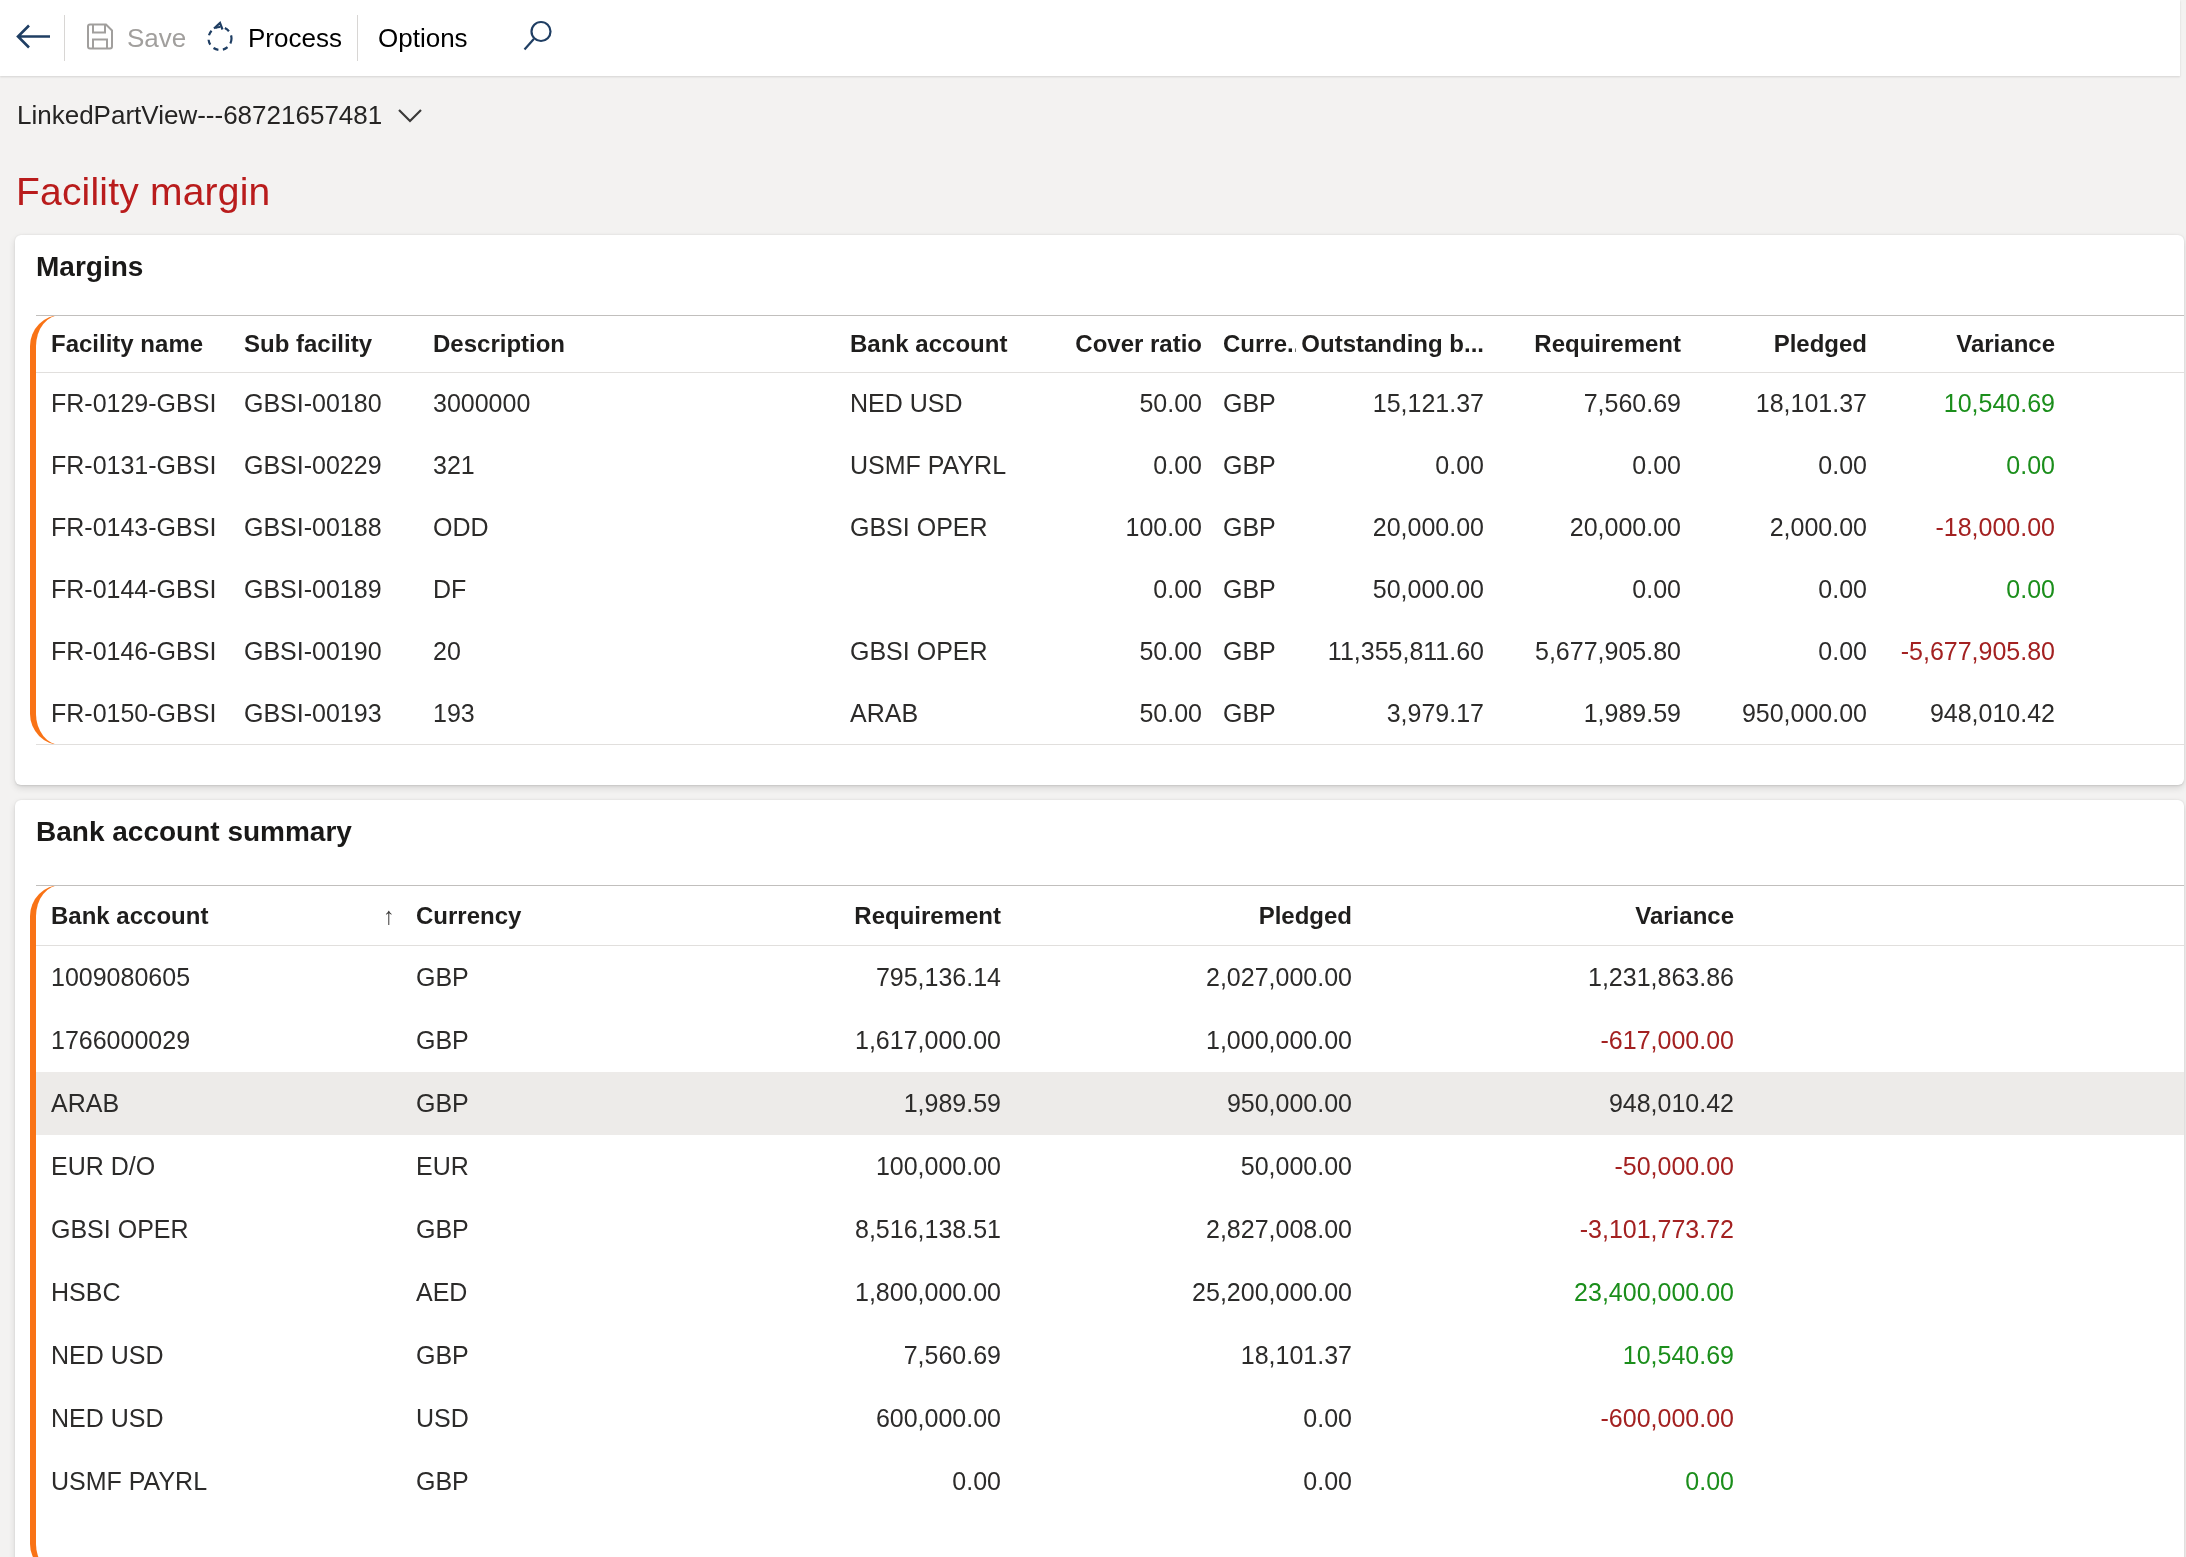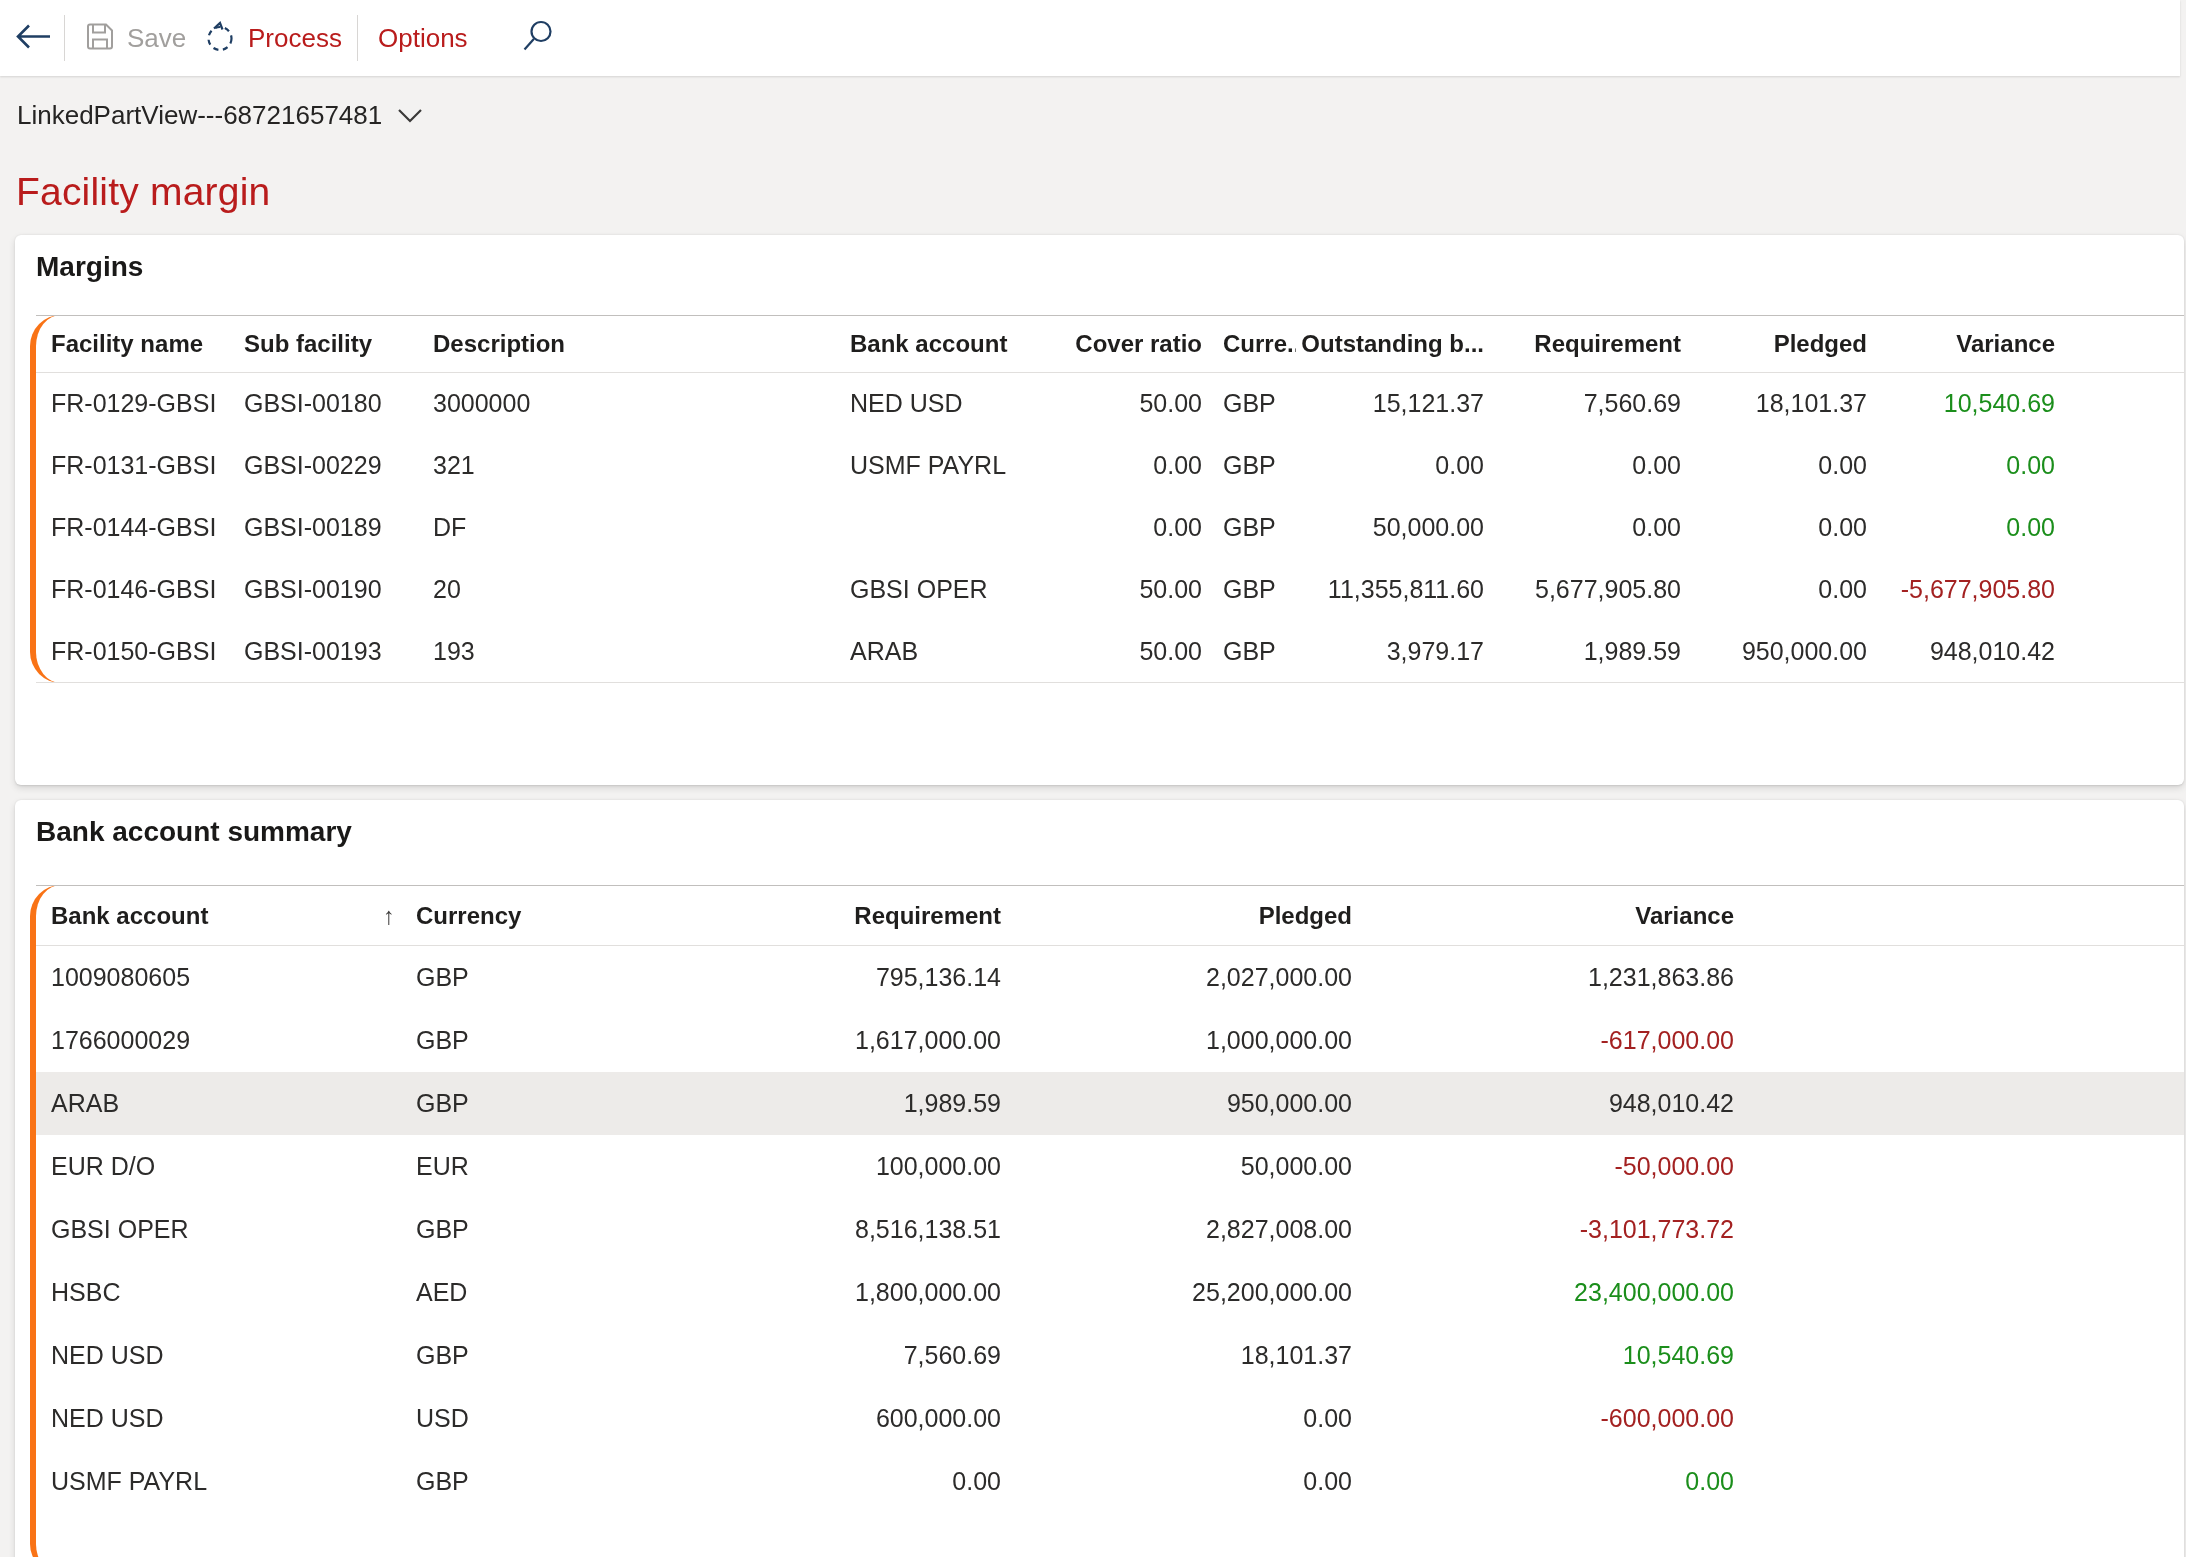--- a/index.html
+++ b/index.html
@@ -12,21 +12,21 @@
   }
   
   .toolbar {
     position:absolute; top:0; left:0; right:6px; height:76px;
     background:#ffffff;
     box-shadow:0 1px 2px rgba(0,0,0,.13);
     z-index:5;
   }
   .tb-item { position:absolute; top:50%; transform:translateY(-50%); display:flex; align-items:center; gap:11px; cursor:pointer; background:none; border:none; font-family:inherit; }
   .tb-sep { position:absolute; top:15px; width:1px; height:46px; background:#d8d6d4; }
-  .tb-label { font-size:26px; color:#b91c1c; }
+  .tb-label { font-size:26px; color:#000000; }
   .tb-label.disabled { color:#a19f9d; }
   .tb-label.bold { font-weight:400; }
   .icon-navy { stroke:#1f3e63; }
 
   
   .breadcrumb {
     position:absolute; top:100px; left:17px;
     display:flex; align-items:center; gap:15px;
     font-size:26px; color:#252423; cursor:pointer;
   }
@@ -188,20 +188,33 @@
     <td class="al">USMF PAYRL</td>
     <td class="ar">0.00</td>
     <td class="al pad21">GBP</td>
     <td class="ar">0.00</td>
     <td class="ar">0.00</td>
     <td class="ar">0.00</td>
     <td class="ar pos">0.00</td>
     <td></td>
   </tr>
 
+  <tr>
+    <td class="al">FR-0143-GBSI</td>
+    <td class="al">GBSI-00188</td>
+    <td class="al">ODD</td>
+    <td class="al">GBSI OPER</td>
+    <td class="ar">100.00</td>
+    <td class="al pad21">GBP</td>
+    <td class="ar">20,000.00</td>
+    <td class="ar">20,000.00</td>
+    <td class="ar">2,000.00</td>
+    <td class="ar neg">-18,000.00</td>
+    <td></td>
+  </tr>
 
   <tr>
     <td class="al">FR-0144-GBSI</td>
     <td class="al">GBSI-00189</td>
     <td class="al">DF</td>
     <td class="al"></td>
     <td class="ar">0.00</td>
     <td class="al pad21">GBP</td>
     <td class="ar">50,000.00</td>
     <td class="ar">0.00</td>

